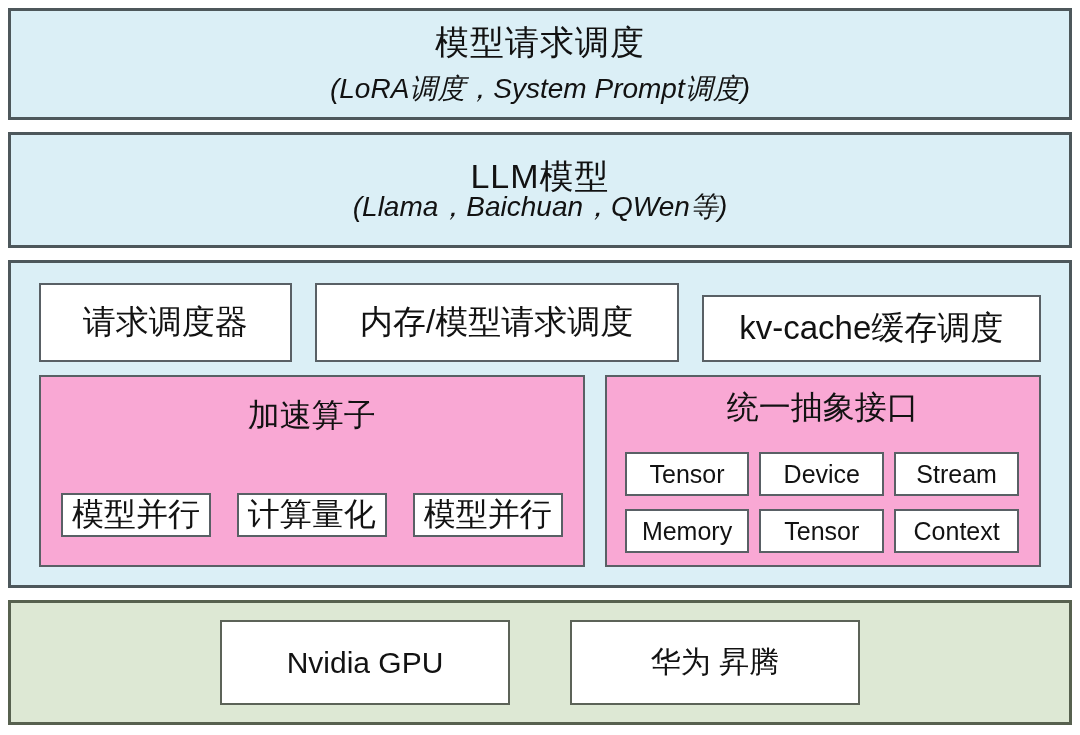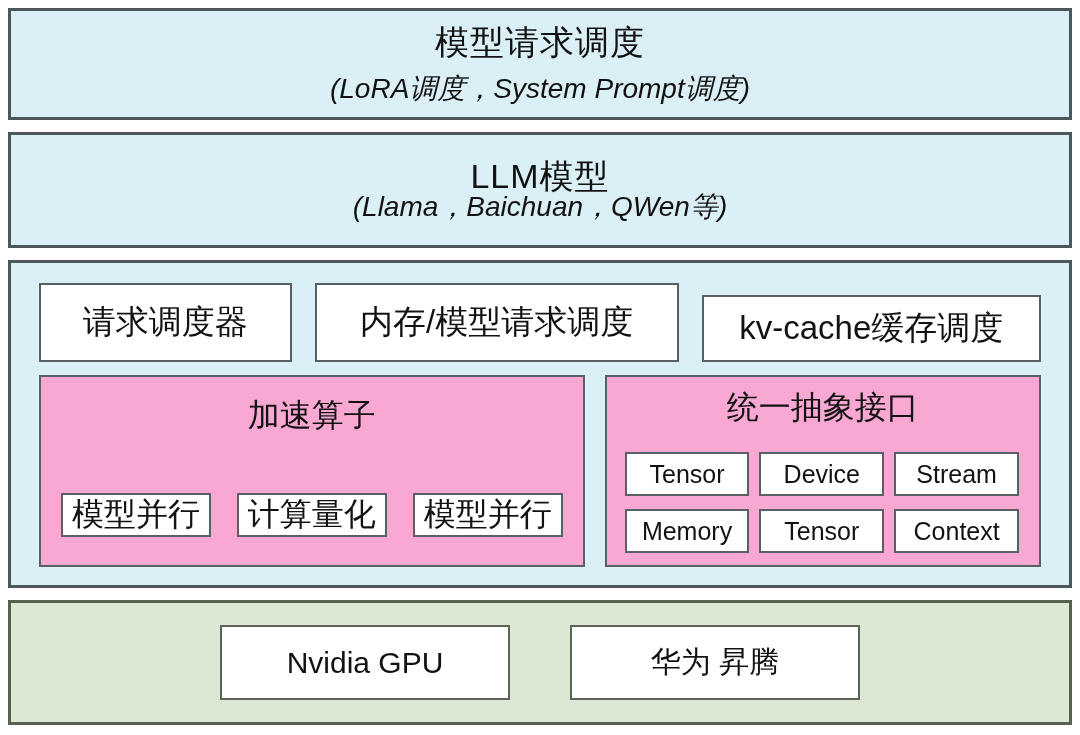--- a/index.html
+++ b/index.html
@@ -75,21 +75,21 @@
     padding: 0 20px 12px 18px;
   }
   .cell { height: 44px; font-size: 25px; }
 
   .band-4 {
     height: 125px;
     background: #dde8d4;
     border-color: #57614f;
     flex-direction: row; gap: 60px;
   }
-  .hw { width: 290px; height: 75px; font-size: 30px; border-color: #5c6358; }
+  .hw { width: 290px; height: 85px; font-size: 30px; border-color: #5c6358; }
 </style>
 </head>
 <body>
 
 <div class="page">
 
   <section class="band band-1">
     <div class="band-title">模型请求调度</div>
     <div class="band-subtitle">(LoRA调度，System Prompt调度)</div>
   </section>

